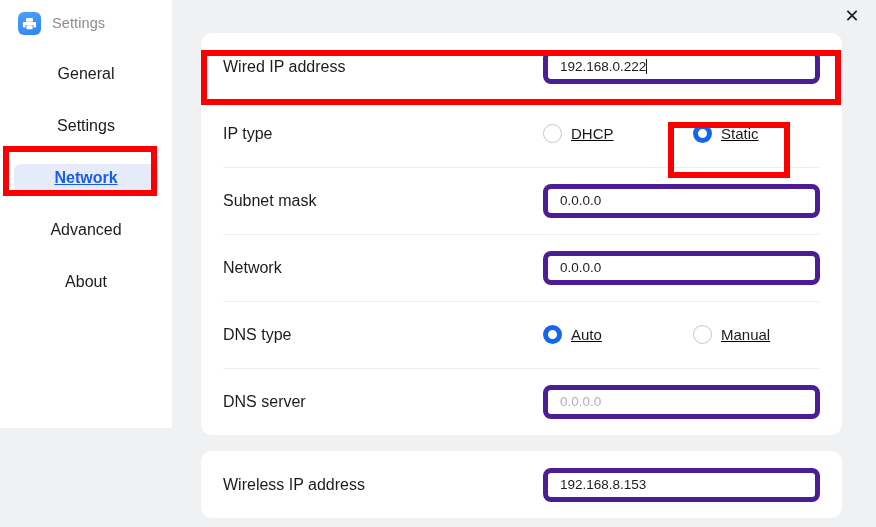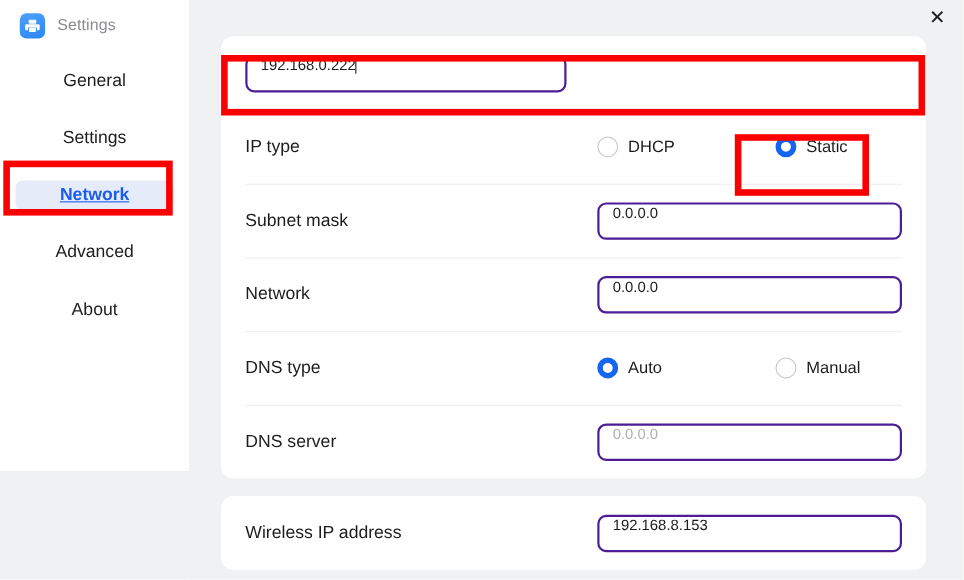--- a/index.html
+++ b/index.html
@@ -128,51 +128,52 @@
   }
   .row-label {
     font-size: 16px;
     color: #1c1c1e;
     width: 320px;
     flex: 0 0 320px;
   }
   .field {
     width: 292px;
     height: 34px;
-    border: 2px solid #4c1d95;
+    border: 5px solid #4c1d95;
     border-radius: 8px;
     background: #ffffff;
     display: flex;
-    align-items: flex-start;
+    align-items: center;
     padding: 0 12px;
     font-size: 13.5px;
     color: #1c1c1e;
     position: relative;
   }
   .field.muted { color: #b0b0b5; }
   .caret {
     display: inline-block;
     width: 1px;
     height: 15px;
     background: #1c1c1e;
     margin-left: 0px;
   }
 
   .radio-group {
     display: flex;
     align-items: center;
+    text-decoration: underline;
   }
   .radio-opt {
     display: flex;
     align-items: center;
     gap: 9px;
     cursor: pointer;
     user-select: none;
   }
-  .radio-opt + .radio-opt { margin-left: 12px; }
+  .radio-opt + .radio-opt { margin-left: 0; }
   .radio-opt.first { width: 150px; }
   .radio-dot {
     width: 19px;
     height: 19px;
     border-radius: 50%;
     border: 1.6px solid #c7c7cc;
     background: #ffffff;
     flex: 0 0 19px;
   }
   .radio-dot.on {
@@ -237,20 +238,21 @@
 
     <div class="titlebar">
       <div class="close-btn">✕</div>
     </div>
 
     <div class="scroll-area">
 
       <div class="card">
 
         <div class="row">
+          <div class="row-label">Wired IP address</div>
           <div class="field">
             <span>192.168.0.222</span>
               <span class="caret"></span>
           </div>
         </div>
 
         <div class="row">
           <div class="row-label">IP type</div>
           <div class="radio-group">
             <div class="radio-opt first">

